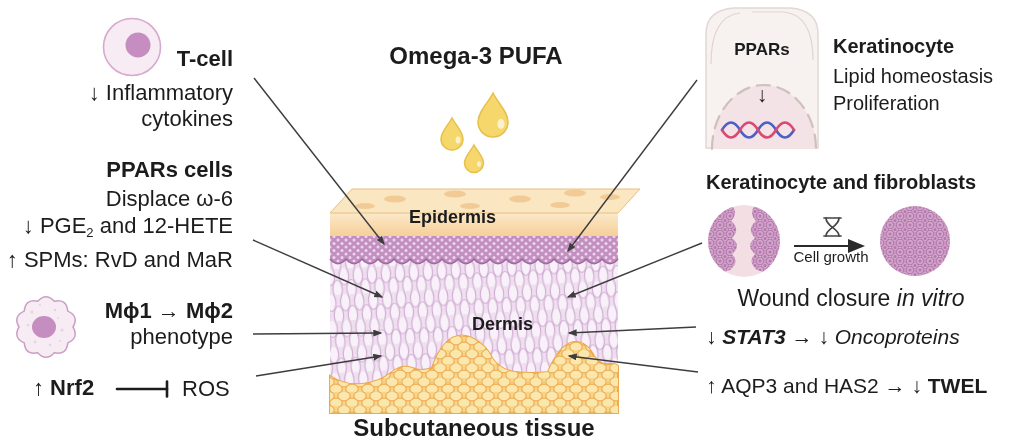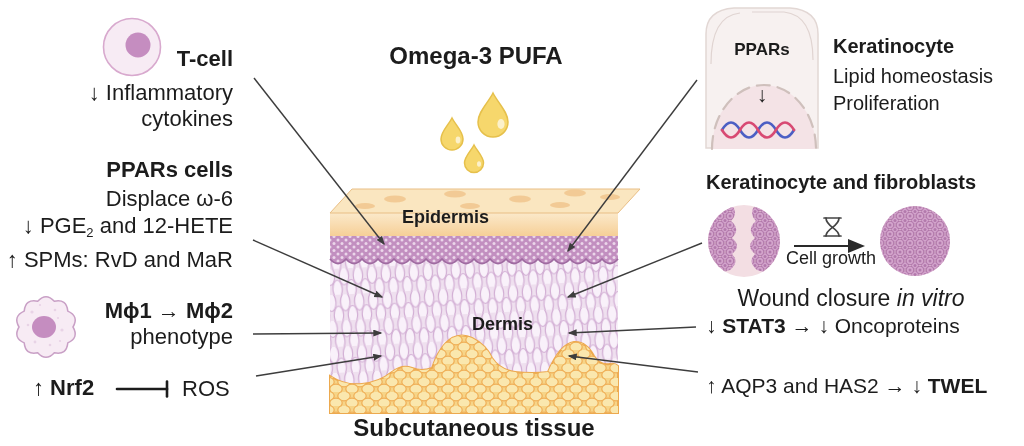--- a/index.html
+++ b/index.html
@@ -203,21 +203,21 @@
       <line x1="702" y1="243" x2="568" y2="297" marker-end="url(#ah)"></line>
       <line x1="696" y1="327" x2="569" y2="333" marker-end="url(#ah)"></line>
       <line x1="698" y1="372" x2="569" y2="356" marker-end="url(#ah)"></line>
     </g>
   </svg>
 
   <div class="txt b" style="left:326px;top:42px;width:300px;font-size:24px;">
       <span class="ctr" style="display:block;">Omega-3 PUFA</span>
     </div>
 
-  <div class="txt b ctr" style="left:331px;top:207px;width:229px;font-size:18px;">Epidermis</div>
+  <div class="txt b ctr" style="left:338px;top:207px;width:229px;font-size:18px;">Epidermis</div>
   <div class="txt b ctr" style="left:331px;top:314px;width:343px;font-size:18px;">Dermis</div>
   <div class="txt b ctr" style="left:316px;top:414px;width:316px;font-size:24px;">Subcutaneous tissue</div>
 
   <div class="txt ra b s22" style="top:46px;">T-cell</div>
   <div class="txt ra s22 pre" style="top:80px;line-height:26px;">↓ Inflammatory
 cytokines</div>
 
   <div class="txt ra b s22" style="top:157px;">PPARs cells</div>
   <div class="txt ra s22" style="top:185px;line-height:27px;">
     <div>Displace ω-6</div>
@@ -235,27 +235,27 @@
   <div class="txt ctr" style="left:707px;top:82px;width:110px;font-size:21px;">↓</div>
 
   <div class="txt s20" style="left:833px;top:63px;line-height:27px;">
     <div>Lipid homeostasis</div>
     <div>Proliferation</div>
   </div>
   <div class="txt b s20" style="left:833px;top:34px;">Keratinocyte</div>
 
   <div class="txt b" style="left:706px;top:170px;font-size:20px;">Keratinocyte and fibroblasts</div>
 
-  <div class="txt ctr" style="left:779px;top:248px;width:104px;font-size:18px;">Cell growth</div>
+  <div class="txt ctr" style="left:779px;top:248px;width:104px;font-size:15px;">Cell growth</div>
 
   <div class="txt ctr" style="left:706px;top:285px;width:290px;font-size:23px;">
     <span>Wound closure </span><span class="it">in vitro</span>
   </div>
 
-  <div class="txt s21" style="left:706px;top:313px;">
+  <div class="txt s21" style="left:706px;top:324px;font-style:italic;">
     <span class="b">↓ STAT3 → </span><span>↓ Oncoproteins</span>
   </div>
 
   <div class="txt s21" style="left:706px;top:373px;">
     <span>↑ AQP3 and HAS2 </span><span class="b">→ ↓ TWEL</span>
   </div>
 
 </div>
 
 </body></html>

